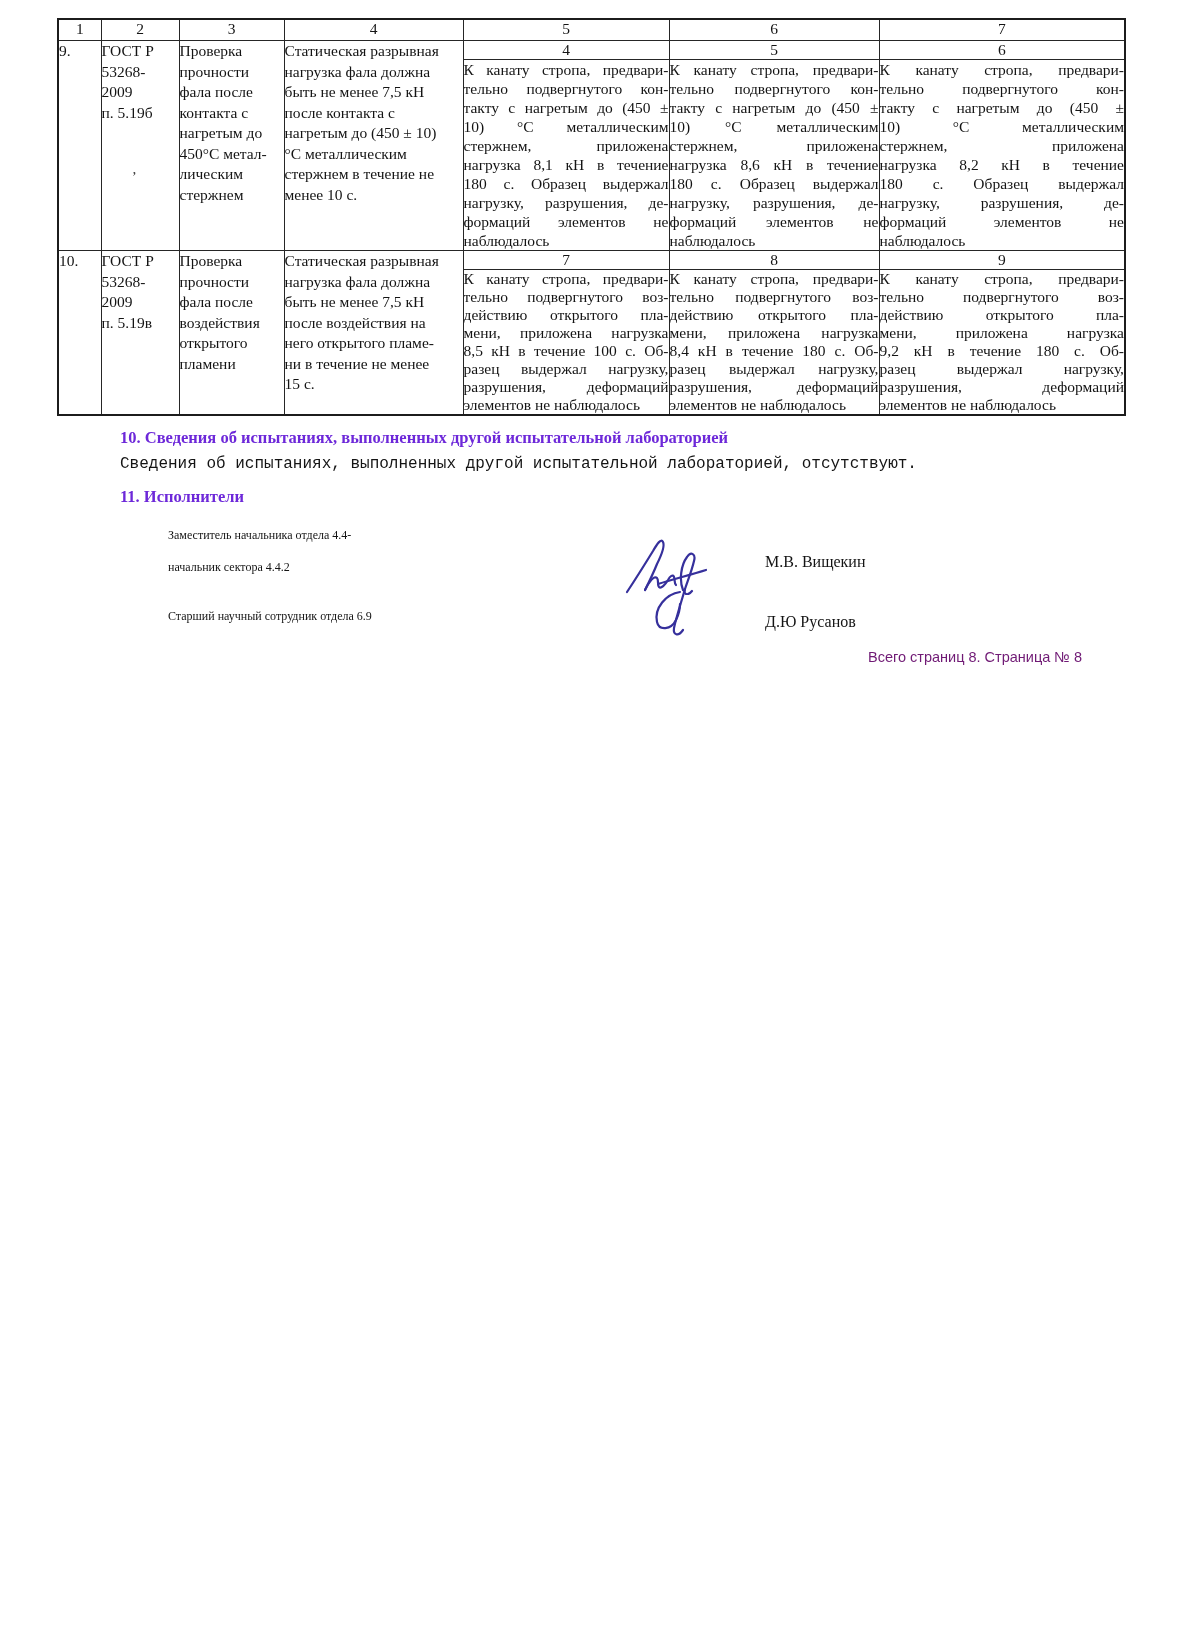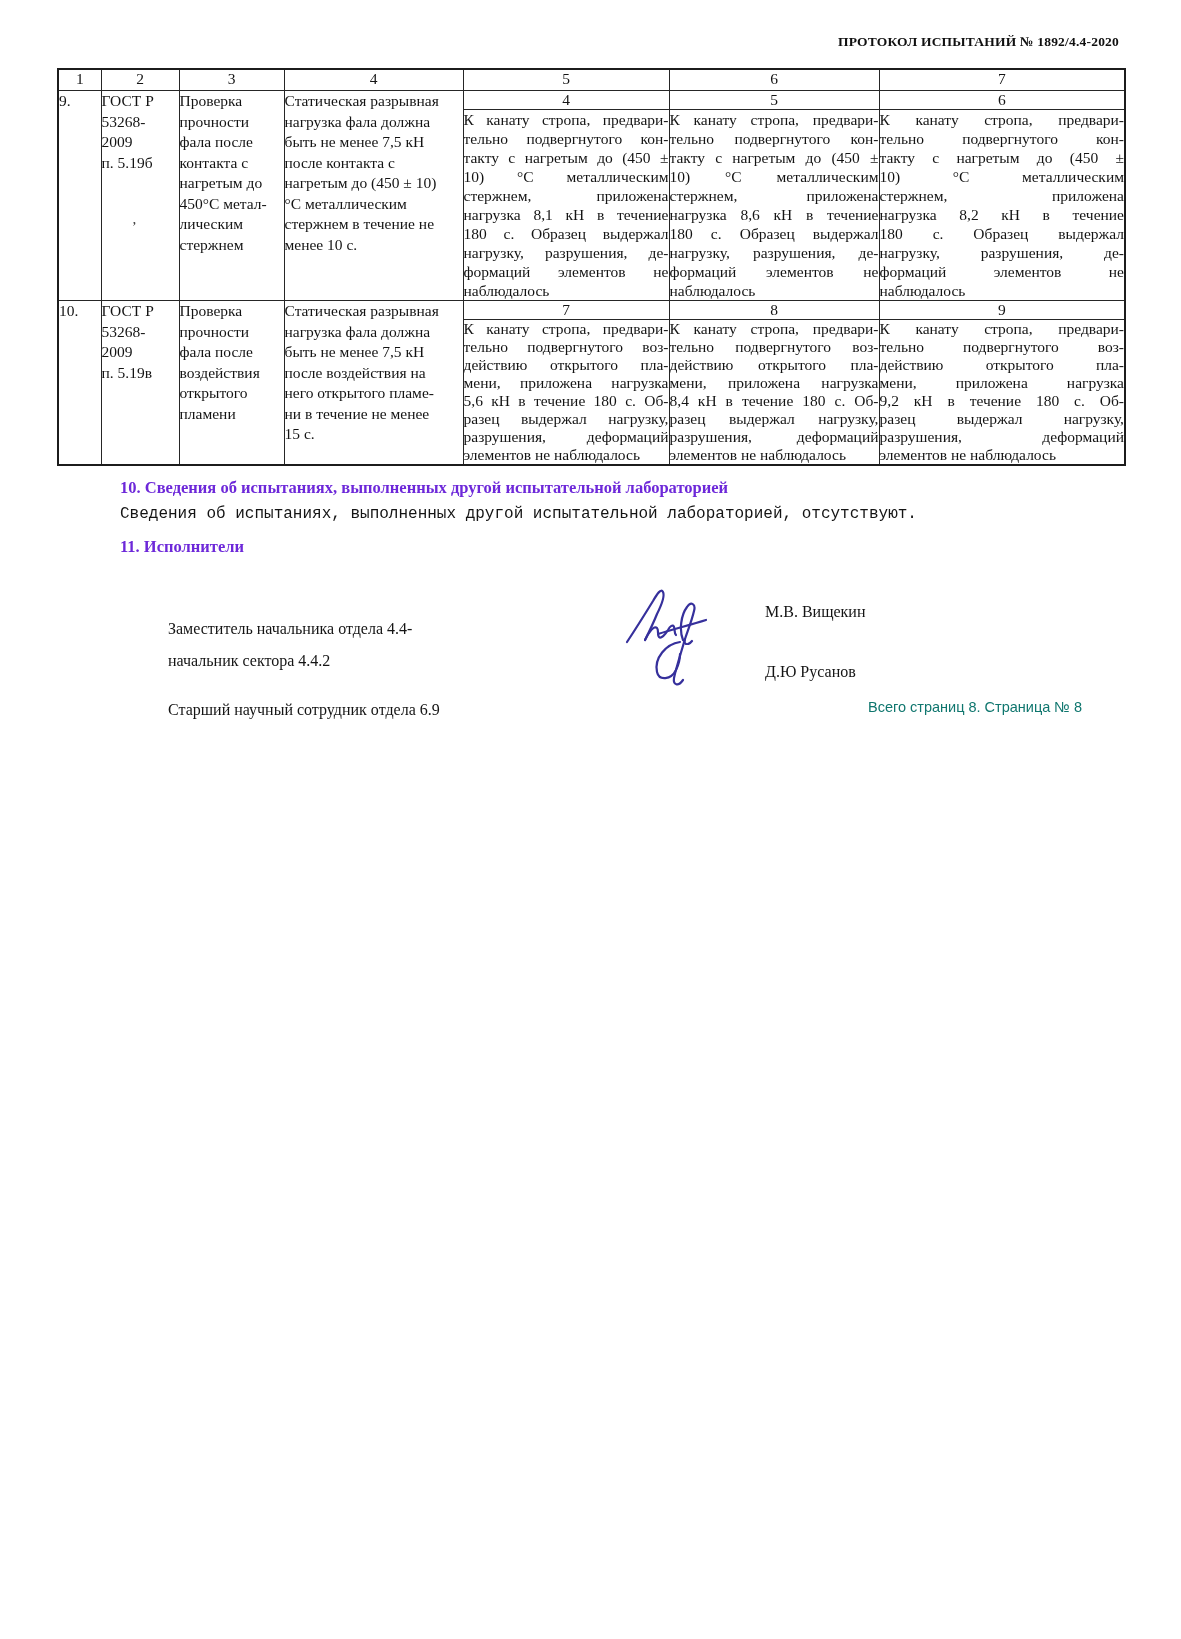--- a/index.html
+++ b/index.html
@@ -47,44 +47,43 @@
   .sec-heading { font-weight:bold; font-size:16.5px; margin:12px 0 0 63px; color:#6d28d9; }
   .sec11-heading { margin-top:14px; }
   .sec-body { font-size:16px; margin:7px 0 0 63px;font-family:Liberation Mono, monospace; }
 
   
   .executors { margin-top:12px; position:relative; }
   .exec-row { position:relative; }
   .er1 { height:72px; margin-bottom:10px; }
   .er2 { height:44px; }
   .er3 { height:52px; margin-top:4px; }
-  .exec-role { position:absolute; left:111px; top:0; font-size:16px; line-height:32px; white-space:pre-line;margin-top:44px; }
+  .exec-role { position:absolute; left:111px; top:0; font-size:12px; line-height:32px; white-space:pre-line; }
   .er2 .exec-role { top:4px; line-height:22px; }
   .er3 .exec-role { top:6px; line-height:22px; }
   .exec-name { position:absolute; left:708px; font-size:16px; }
   .er1 .exec-name { top:34px; }
   .er2 .exec-name { top:12px; }
   .er3 .exec-name { top:8px; }
   .sig { position:absolute; }
   .sig path { fill:none; stroke-linecap:round; stroke-linejoin:round; }
   .sig1 { left:563px; top:12px; }
   .sig2 { left:588px; top:-16px; }
   .sig3 { left:499px; top:-9px; }
 
   
   .page-footer {
     margin-top:4px; text-align:right; padding-right:42px;
-    font-family:"Liberation Sans", sans-serif; font-size:14.5px; color:#0f766e;
+    font-family:"Liberation Sans", sans-serif; font-size:14.5px; color:#701a75;
   }
 </style>
 </head>
 <body>
 
 <div class="page">
-  <div class="doc-header">ПРОТОКОЛ ИСПЫТАНИЙ № 1892/4.4-2020</div>
 
   <div class="content">
 
     <table class="protocol">
       <colgroup>
         <col style="width:43px">
           <col style="width:78px">
           <col style="width:105px">
           <col style="width:179px">
         <col style="width:206px">
@@ -196,21 +195,21 @@
           <td class="snum">8</td>
           <td class="snum">9</td>
         </tr>
         <tr class="r10-res">
           <td class="res">
               <div>
                 <div class="jl">К канату стропа, предвари-</div>
                 <div class="jl">тельно подвергнутого воз-</div>
                 <div class="jl">действию открытого пла-</div>
                 <div class="jl">мени, приложена нагрузка</div>
-                <div class="jl">5,6 кН в течение 180 с. Об-</div>
+                <div class="jl">8,5 кН в течение 100 с. Об-</div>
                 <div class="jl">разец выдержал нагрузку,</div>
                 <div class="jl">разрушения, деформаций</div>
                 <div class="jl-last">элементов не наблюдалось</div>
               </div>
             </td>
           <td class="res">
               <div>
                 <div class="jl">К канату стропа, предвари-</div>
                 <div class="jl">тельно подвергнутого воз-</div>
                 <div class="jl">действию открытого пла-</div>

